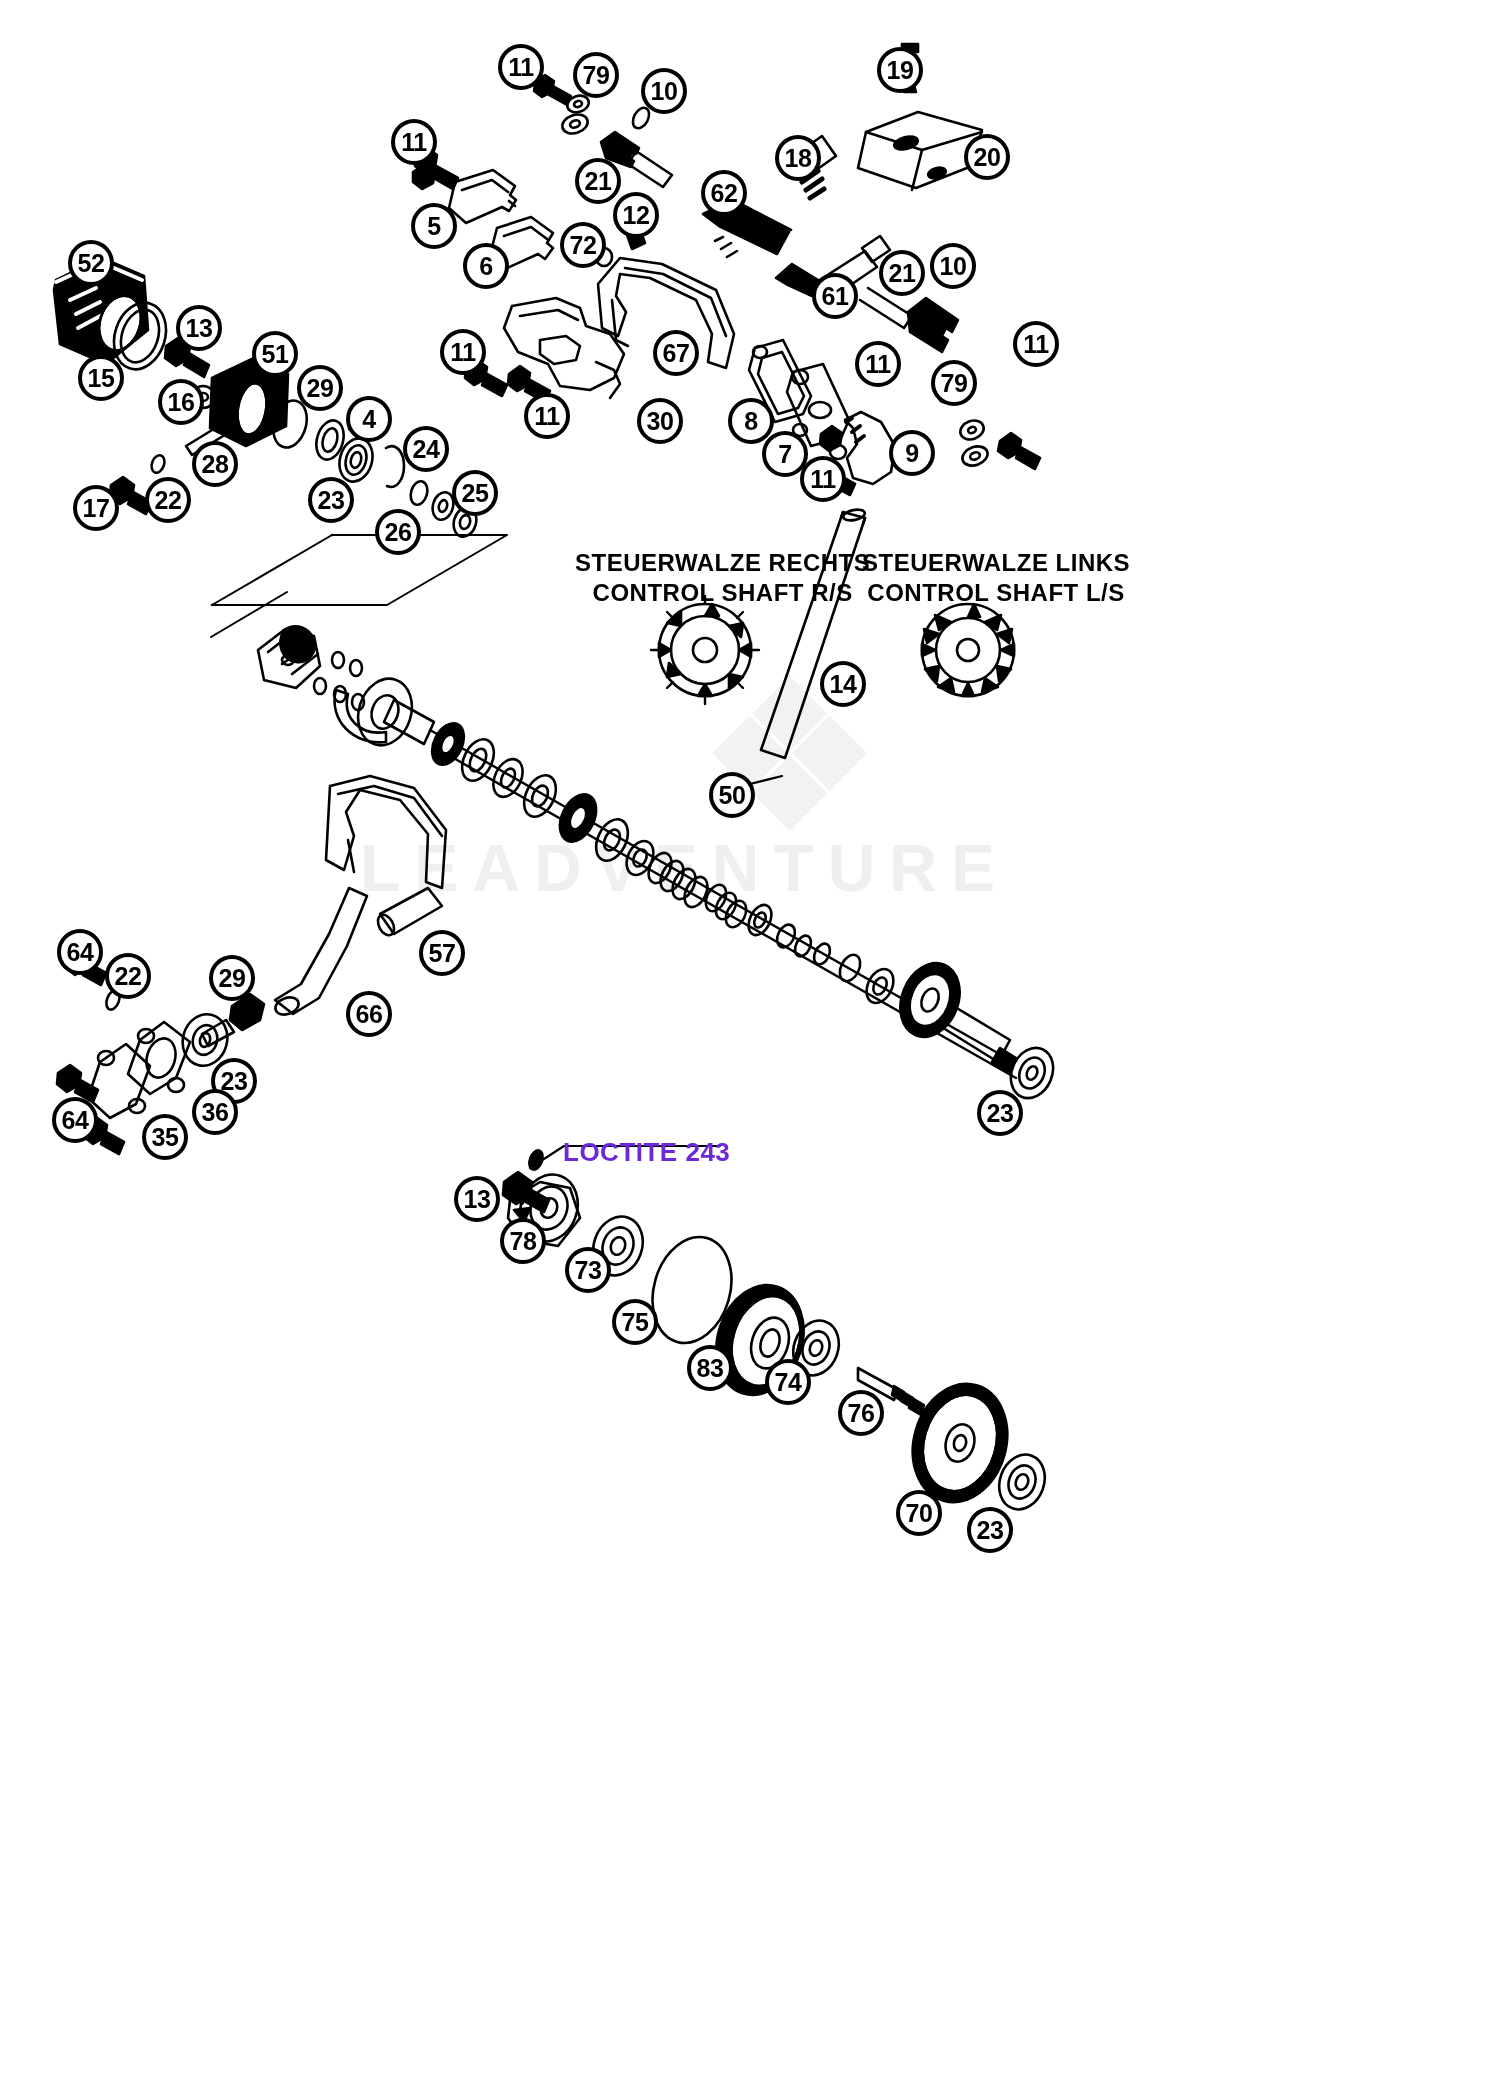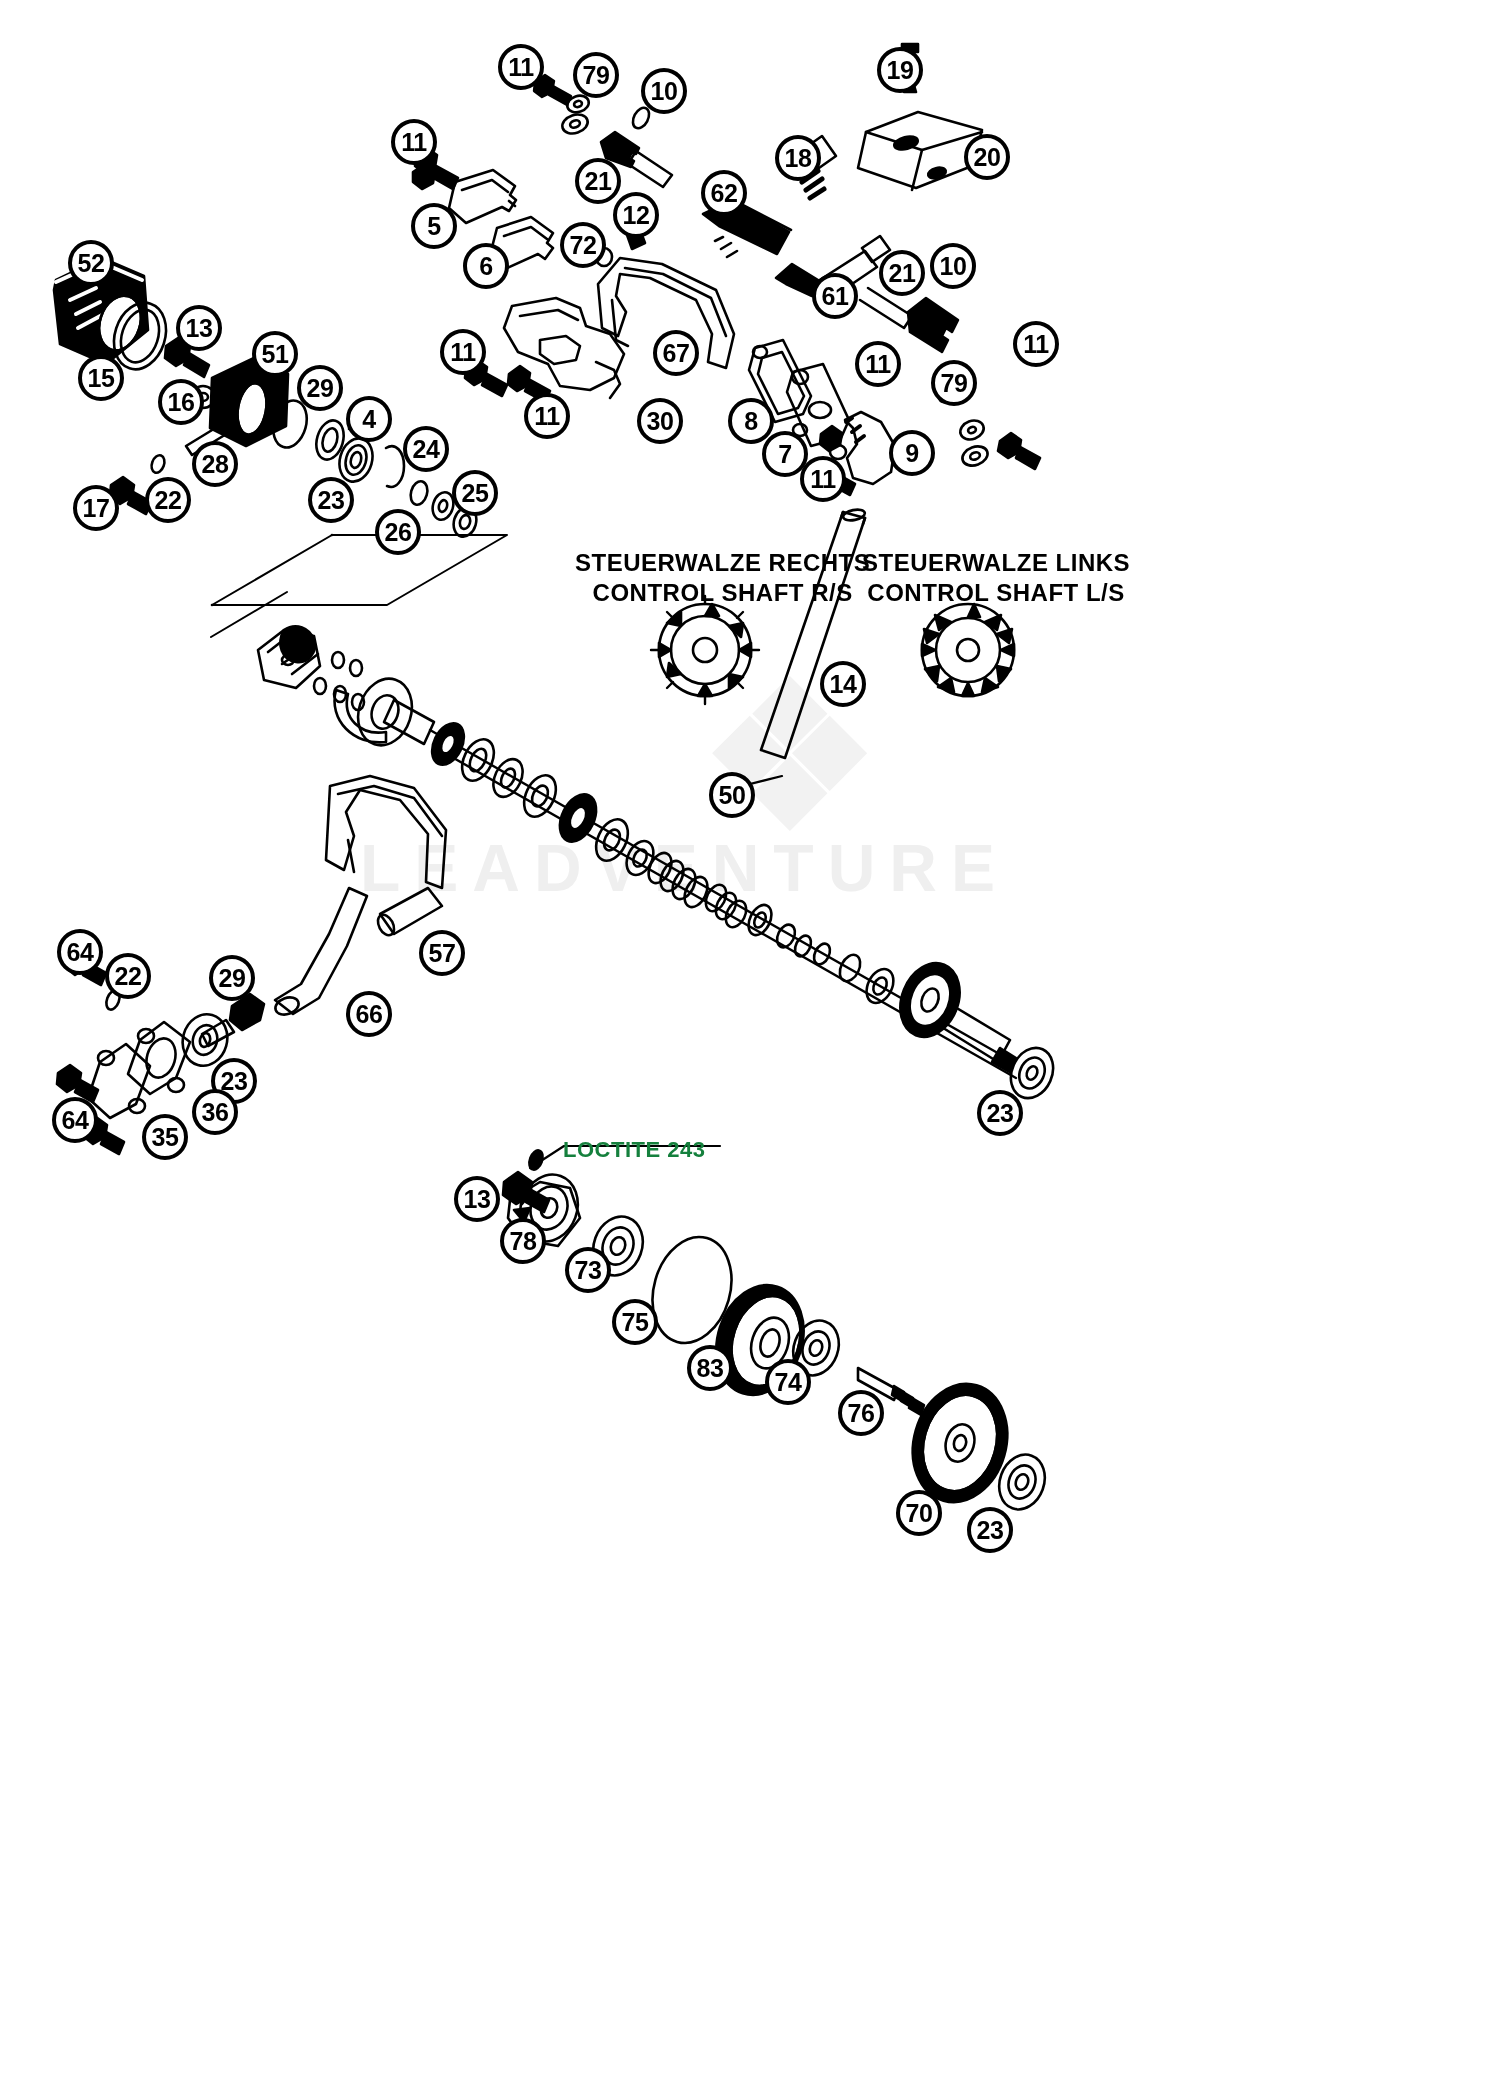--- a/index.html
+++ b/index.html
@@ -52,25 +52,25 @@
     font-weight: bold;
     letter-spacing: 0.5px;
     white-space: nowrap;
     color: #000;
     line-height: 1.25;
     text-align: center;
   }
   .note-label {
     position: absolute;
     font-family: "Liberation Sans", sans-serif;
-    font-size: 22px;
+    font-size: 26px;
     font-weight: bold;
     letter-spacing: 0.5px;
     white-space: nowrap;
-    color: #15803d;
+    color: #6d28d9;
   }
   #footer {
     position: absolute;
     left: 0;
     bottom: 28px;
     width: 1500px;
     text-align: center;
     font-family: "Liberation Sans", sans-serif;
     font-size: 20px;
     color: #111;

